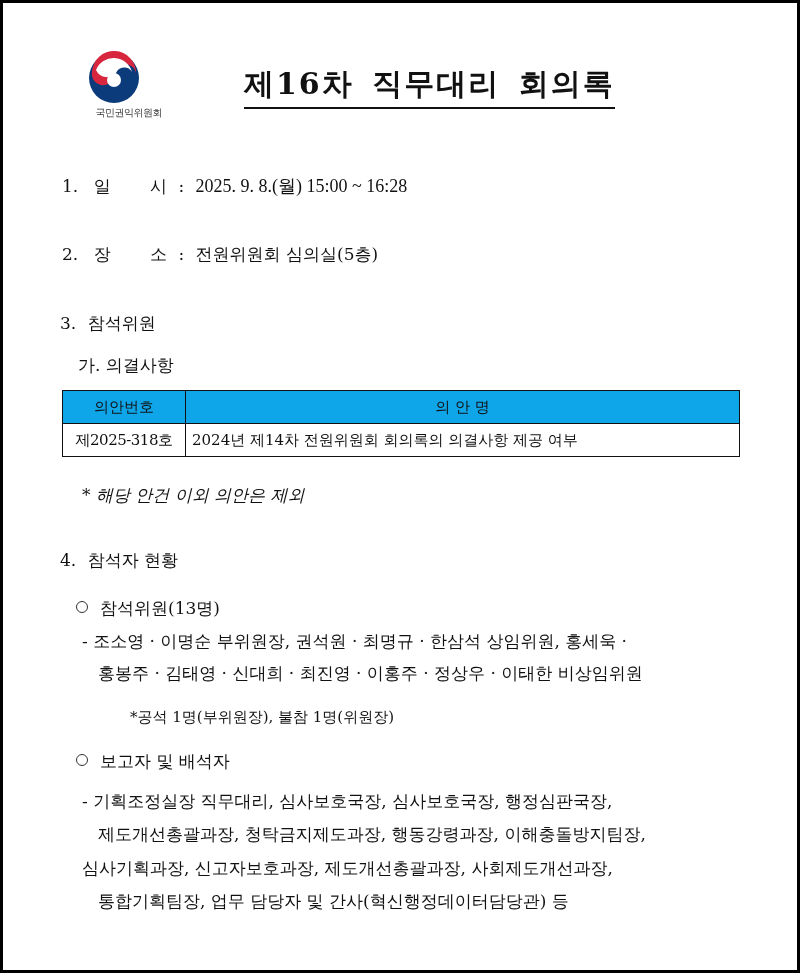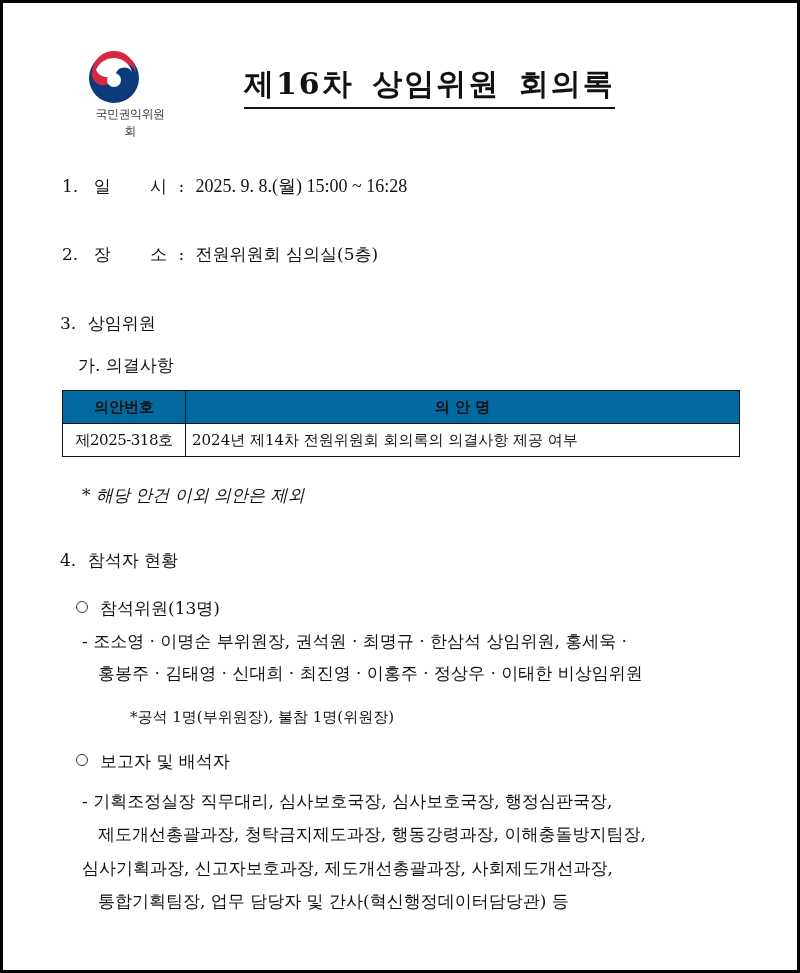--- a/index.html
+++ b/index.html
@@ -2,68 +2,68 @@
 <html><head>
 <meta charset="utf-8">
 <style>
   html, body { margin: 0; padding: 0; background: #ffffff; }
   body { width: 800px; height: 973px; position: relative; overflow: hidden;
          font-family: "DejaVu Serif", "Liberation Serif", serif; color: #111; }
   .frame { position: absolute; left: 0; top: 0; width: 800px; height: 973px; box-sizing: border-box;
            border-top: 3px solid #000; border-left: 3px solid #000; border-right: 3px solid #000; border-bottom: 3px solid #000; }
   .logo { position: absolute; left: 74px; top: 50px; width: 80px; height: 72px; }
   .logo svg { position: absolute; left: 12px; top: 0; }
-  .logo-text { position: absolute; left: 16px; top: 56px; width: 80px; font-family: "DejaVu Sans", sans-serif; font-size: 12px; color: #333; text-align: center; letter-spacing: -0.5px; }
+  .logo-text { position: absolute; left: 8px; top: 56px; width: 80px; font-family: "DejaVu Sans", sans-serif; font-size: 10px; color: #333; text-align: right; letter-spacing: -0.5px; }
   .title { position: absolute; left: 244px; top: 64px; font-family: "DejaVu Serif", serif; font-weight: bold; font-size: 30px; letter-spacing: 2px;
            border-bottom: 2px solid #111; padding-bottom: 2px; word-spacing: 6px; }
   .line { position: absolute; font-size: 17px; white-space: nowrap; }
   table.agenda { position: absolute; left: 62px; top: 390px; width: 678px; border-collapse: collapse; font-size: 15px; }
   table.agenda td, table.agenda th { border: 1.5px solid #111; height: 32px; padding: 0 6px; }
-  table.agenda th { background: #0369a1; font-weight: bold; text-align: center; }
+  table.agenda th { background: #0ea5e9; font-weight: normal; text-align: center; }
   table.agenda td.num { text-align: center; width: 110px; letter-spacing: -0.5px; }
   table.agenda th.num { width: 110px; }
   .small { font-size: 15px; }
   .bullet-circle { display: inline-block; width: 10px; height: 10px; border: 1.2px solid #333; border-radius: 50%; margin-right: 12px; vertical-align: 1px; }
 </style>
 </head>
 <body>
 
 <div class="frame"></div>
 
 <div class="logo">
   <svg width="56" height="56" viewBox="0 0 56 56">
     <circle cx="28" cy="28" r="25" fill="#0b3b7a"></circle>
     <path d="M6 22 A22 22 0 0 1 50 24 A11 11 0 0 0 28 26 A11 11 0 0 1 6 22 Z" fill="#d7263d"></path>
     <path d="M10 20 A19 19 0 0 1 46 22 A9 9 0 0 0 30 23 A12 12 0 0 1 10 20 Z" fill="#ffffff"></path>
     <circle cx="28" cy="30" r="7" fill="#ffffff"></circle>
   </svg>
   <div class="logo-text">국민권익위원회</div>
 </div>
 
-<div class="title">제16차 상임위원 회의록</div>
+<div class="title">제16차 직무대리 회의록</div>
 
 <div class="line" style="left:62px; top:174px;">
   <span>1.</span>
   <span style="margin-left:10px;">일</span>
   <span style="margin-left:34px;">시</span>
   <span style="margin-left:6px;">:</span>
   <span style="margin-left:6px; font-family:'Liberation Serif', serif; font-size:18px;">2025. 9. 8.(월) 15:00 ~ 16:28</span>
 </div>
 
 <div class="line" style="left:62px; top:243px;">
   <span>2.</span>
   <span style="margin-left:10px;">장</span>
   <span style="margin-left:34px;">소</span>
   <span style="margin-left:6px;">:</span>
   <span style="margin-left:6px;">전원위원회 심의실(5층)</span>
 </div>
 
 <div class="line" style="left:60px; top:312px;">
   <span>3.</span>
-  <span style="margin-left:6px;">상임위원</span>
+  <span style="margin-left:6px;">참석위원</span>
 </div>
 <div class="line" style="left:78px; top:354px;">가. 의결사항</div>
 
 <table class="agenda">
   <tbody>
       <tr>
     <th class="num">의안번호</th>
     <th>의 안 명</th>
   </tr>
   <tr>

